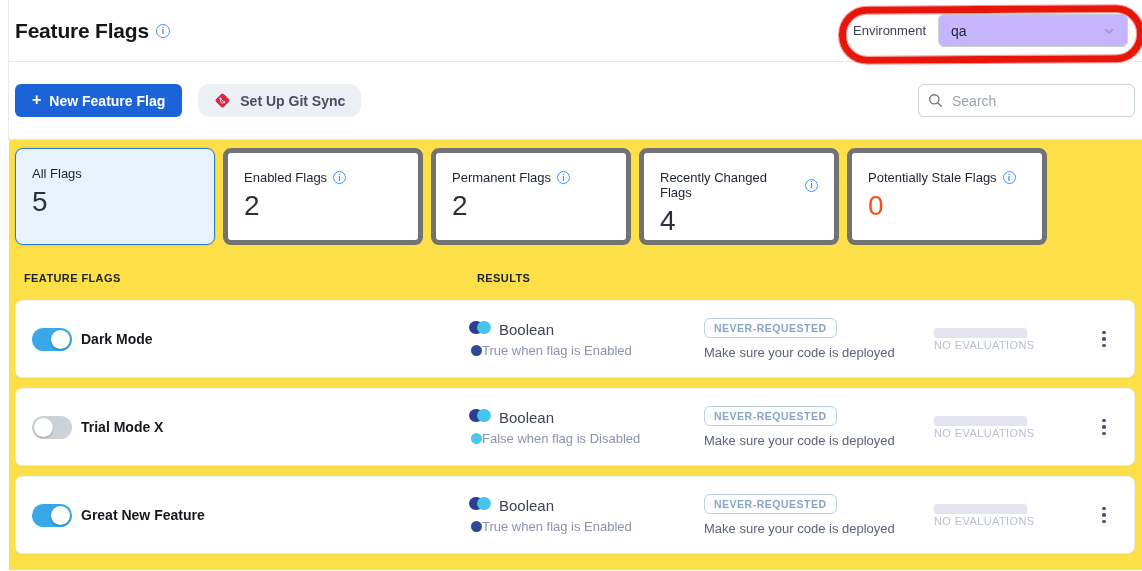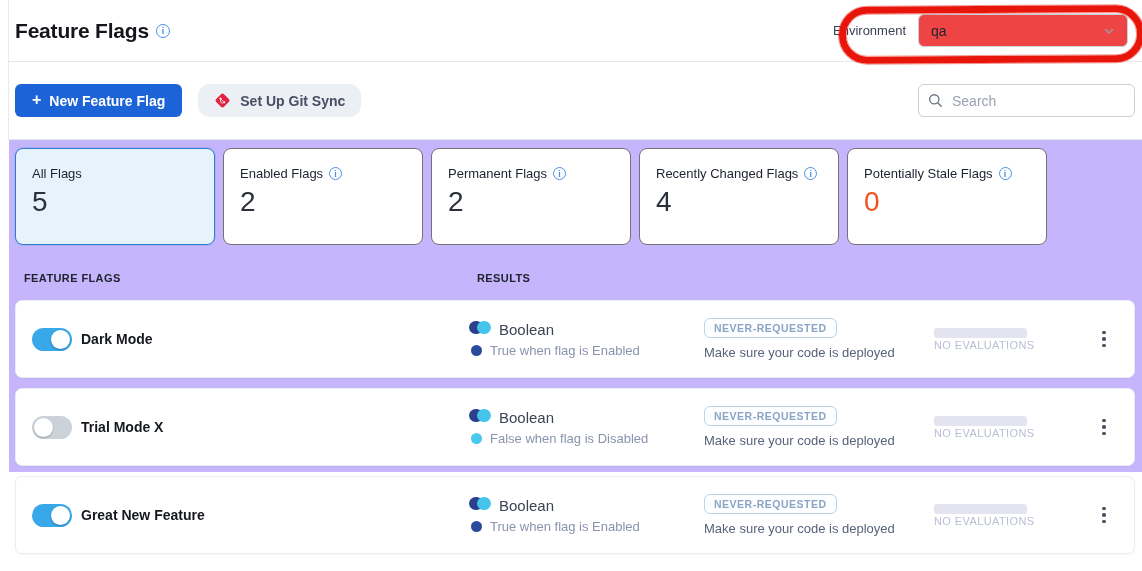--- a/index.html
+++ b/index.html
@@ -27,21 +27,21 @@
   .page-title{font-size:21px;font-weight:700;letter-spacing:-0.2px;color:#14161b;}
   .info-icon{
     display:inline-flex;align-items:center;justify-content:center;
     width:13px;height:13px;border:1.3px solid #4a8fe8;border-radius:50%;
     color:#4a8fe8;font-size:9px;font-weight:700;font-style:normal;flex:none;
   }
   .title-row .info-icon{margin-left:7px;width:14px;height:14px;}
   .env-wrap{margin-left:auto;display:flex;align-items:center;}
   .env-label{font-size:13px;color:#3a4150;margin-right:12px;}
   .env-select{
-    width:210px;height:33px;background:#ef4444;border:1px solid #c9d2dc;border-radius:6px;
+    width:190px;height:33px;background:#c4b5fd;border:1px solid #c9d2dc;border-radius:6px;
     display:flex;align-items:center;padding:0 12px;font-size:14px;color:#1d2330;cursor:pointer;
   }
   .env-select .chev{margin-left:auto;display:flex;}
   .annotation-ring{
     position:absolute;left:830px;top:6px;width:305px;height:57px;
     border:7px solid var(--annotation);border-radius:28px;
     box-shadow:0 0 0 1px rgba(232,21,11,.45), inset 0 0 0 1px rgba(232,21,11,.45);
     transform:rotate(-0.3deg);
     pointer-events:none;z-index:50;
   }
@@ -60,24 +60,24 @@
   }
   .search-box input{
     width:100%;height:100%;border:1px solid #c8d0da;border-radius:6px;
     padding:0 10px 0 33px;font-size:14px;color:#15803d;outline:none;
     font-family:"Liberation Sans", sans-serif;background:#fff;
   }
   .search-box input::placeholder{color:#9aa2b1;}
   .search-box .mag{position:absolute;left:10px;top:9px;}
 
   
-  .content{background:#c4b5fd;height:332px;padding:8px 7px 0 6px;}
+  .content{background:#fde047;height:430px;padding:8px 7px 0 6px;}
   .stats-row{display:flex;gap:8px;}
   .stat-card{
-    width:200px;height:97px;background:#fff;border:1px solid #737373;border-radius:8px;
+    width:200px;height:97px;background:#fff;border:5px solid #737373;border-radius:8px;
     padding:17px 16px 0;cursor:pointer;
   }
   .stat-card.selected{background:#e7f3fc;border:1px solid #2e7ed0;box-shadow:0 0 0 1px rgba(46,126,208,.15);}
   .stat-label-row{display:flex;align-items:center;gap:6px;}
   .stat-label{font-size:13px;color:#1c2230;}
   .stat-value{font-size:28px;color:#2b303c;margin-top:5px;font-weight:400;}
 
   .table-header{
     display:grid;grid-template-columns:453px 235px 230px 1fr;
     margin:27px 0 16px;padding-left:9px;
@@ -102,21 +102,21 @@
   .toggle.on{background:var(--toggle-on);}
   .toggle.on .knob{left:auto;right:2px;}
   .flag-name{font-size:14px;font-weight:600;color:#15181e;cursor:pointer;}
 
   .details-cell .line1{display:flex;gap:8px;}
   .bool-icon{position:relative;width:22px;height:14px;flex:none;}
   .bool-icon i{position:absolute;top:0;width:13.5px;height:13.5px;border-radius:50%;}
   .bool-icon .c1{left:0;background:#2b3f8e;}
   .bool-icon .c2{left:8px;background:#45c5ec;}
   .type-label{font-size:15px;font-weight:500;color:#3c4354;}
-  .details-cell .line2{display:flex;align-items:center;gap:8px;margin-top:5px;}
+  .details-cell .line2{display:flex;align-items:center;margin-top:5px;}
   .rule-dot{width:11px;height:11px;border-radius:50%;background:#2c4a9e;flex:none;margin-left:2px;}
   .rule-text{font-size:13px;color:#8a92ae;}
 
   .status-badge{
     display:inline-block;border:1px solid #bed2e6;border-radius:6px;background:#fdfeff;
     font-size:10.5px;font-weight:700;letter-spacing:.5px;color:#8ca4c4;padding:3px 9px;
   }
   .status-text{font-size:13px;color:#59627c;margin-top:7px;}
 
   .results-cell .bar{width:93px;height:10px;border-radius:3px;background:#e3e4ef;}

